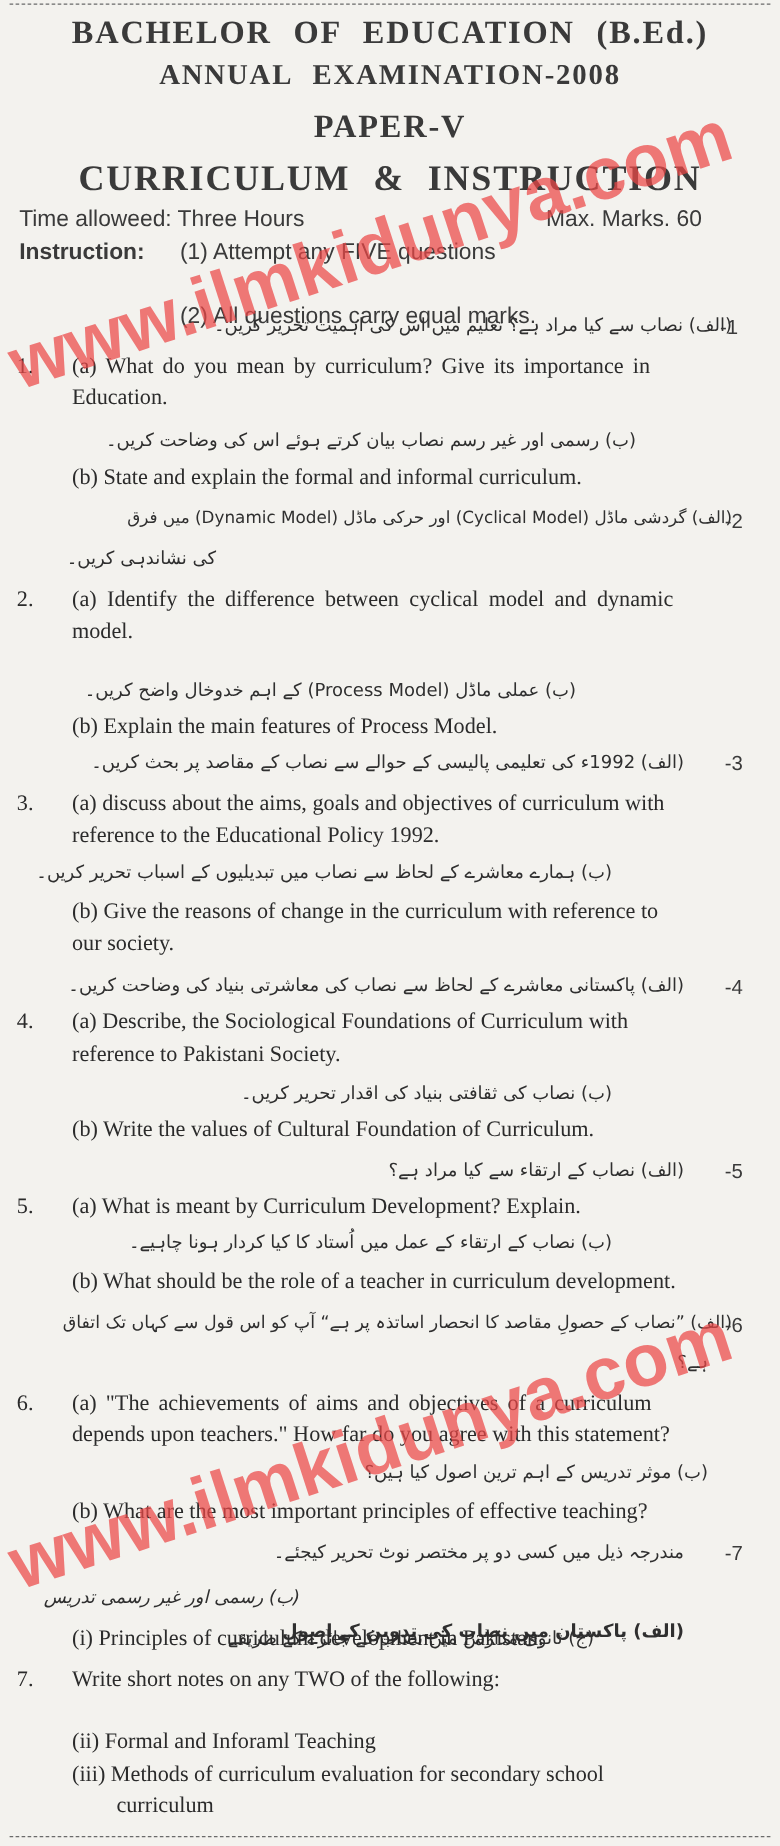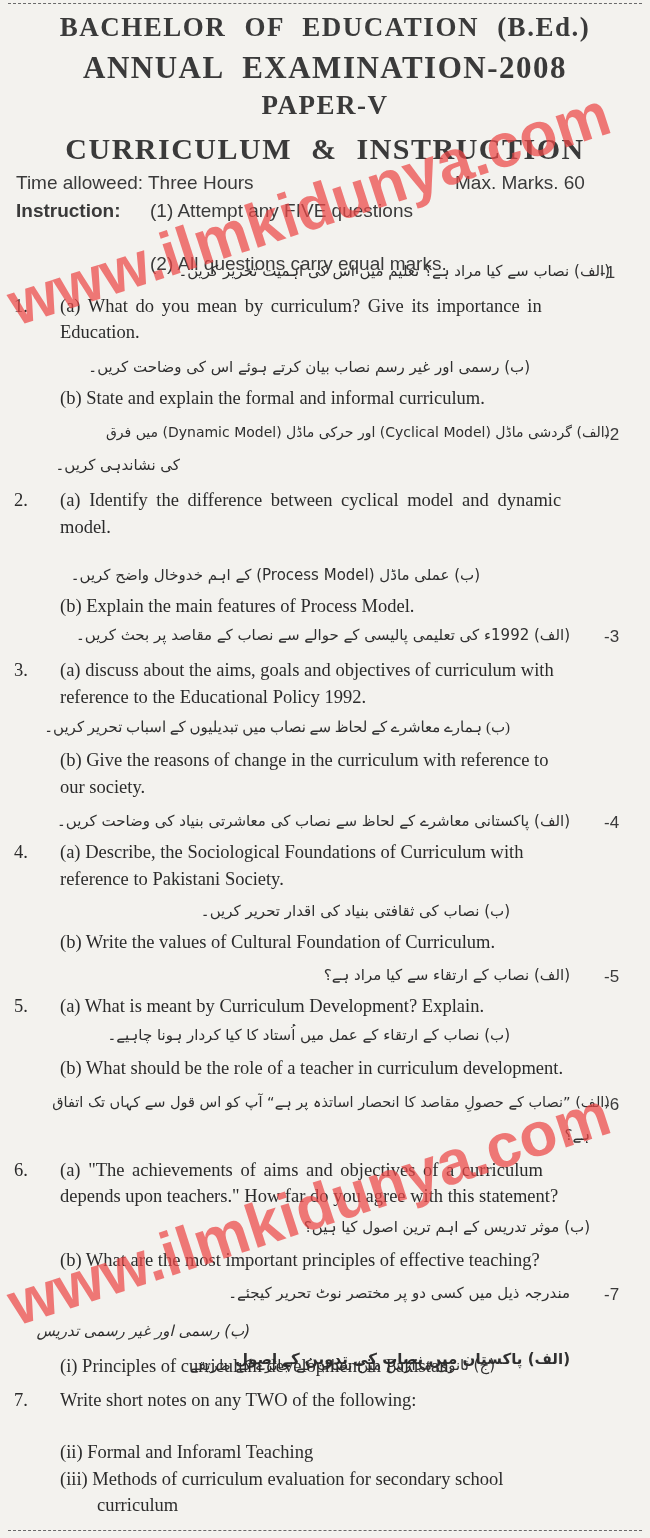--- a/index.html
+++ b/index.html
@@ -33,21 +33,21 @@
   }
 </style>
 </head>
 <body>
 
 <div class="page">
 
   <div class="rule" style="top:3px;"></div>
 
   <div class="title" style="top:12px; font-size:27px;">BACHELOR OF EDUCATION (B.Ed.)</div>
-  <div class="title" style="top:50px; font-size:31px;">ANNUAL EXAMINATION-2008</div>
+  <div class="title" style="top:50px; font-size:24px;">ANNUAL EXAMINATION-2008</div>
   <div class="title" style="top:90px; font-size:27px;">PAPER-V</div>
   <div class="title" style="top:132px; font-size:30px;">CURRICULUM &amp; INSTRUCTION</div>
 
   <div class="line sans" style="top:172px; left:16px; font-size:19px;">Time alloweed: Three Hours</div>
   <div class="line sans" style="top:172px; left:455px; font-size:19px;">Max. Marks. 60</div>
   <div class="line sans" style="top:200px; left:16px; font-size:19px; font-weight:bold;">Instruction:</div>
   <div class="line sans" style="top:200px; left:150px; font-size:19px;">(1) Attempt any FIVE questions</div>
   <div class="line sans" style="top:229px; left:150px; font-size:19px;margin-top:24px;">(2) All questions carry equal marks.</div>
 
   <div class="urdu" style="top:262px; right:40px;">(الف) نصاب سے کیا مراد ہے؟ تعلیم میں اس کی اہمیت تحریر کریں۔</div>
@@ -65,21 +65,21 @@
   <div class="line" style="top:490px; left:60px; word-spacing:4px;">(a) Identify the difference between cyclical model and dynamic</div>
   <div class="line" style="top:517px; left:60px;">model.</div>
   <div class="urdu" style="top:566px; right:170px;">(ب) عملی ماڈل (Process Model) کے اہم خدوخال واضح کریں۔</div>
   <div class="line" style="top:596px; left:60px;">(b) Explain the main features of Process Model.</div>
 
   <div class="urdu" style="top:626px; right:80px;">(الف) 1992ء کی تعلیمی پالیسی کے حوالے سے نصاب کے مقاصد پر بحث کریں۔</div>
   <div class="line sans" style="top:627px; left:604px; font-size:17px;">-3</div>
   <div class="num" style="top:660px; left:14px;">3.</div>
   <div class="line" style="top:660px; left:60px;">(a) discuss about the aims, goals and objectives of curriculum with</div>
   <div class="line" style="top:687px; left:60px;">reference to the Educational Policy 1992.</div>
-  <div class="urdu" style="top:718px; right:140px;font-family:Liberation Serif, serif;">(ب) ہمارے معاشرے کے لحاظ سے نصاب میں تبدیلیوں کے اسباب تحریر کریں۔</div>
+  <div class="urdu" style="top:718px; right:140px;">(ب) ہمارے معاشرے کے لحاظ سے نصاب میں تبدیلیوں کے اسباب تحریر کریں۔</div>
   <div class="line" style="top:750px; left:60px;">(b) Give the reasons of change in the curriculum with reference to</div>
   <div class="line" style="top:777px; left:60px;">our society.</div>
 
   <div class="urdu" style="top:812px; right:80px;">(الف) پاکستانی معاشرے کے لحاظ سے نصاب کی معاشرتی بنیاد کی وضاحت کریں۔</div>
   <div class="line sans" style="top:813px; left:604px; font-size:17px;">-4</div>
   <div class="num" style="top:842px; left:14px;">4.</div>
   <div class="line" style="top:842px; left:60px;">(a) Describe, the Sociological Foundations of Curriculum with</div>
   <div class="line" style="top:869px; left:60px;">reference to Pakistani Society.</div>
   <div class="urdu" style="top:902px; right:140px;">(ب) نصاب کی ثقافتی بنیاد کی اقدار تحریر کریں۔</div>
   <div class="line" style="top:932px; left:60px;">(b) Write the values of Cultural Foundation of Curriculum.</div>

